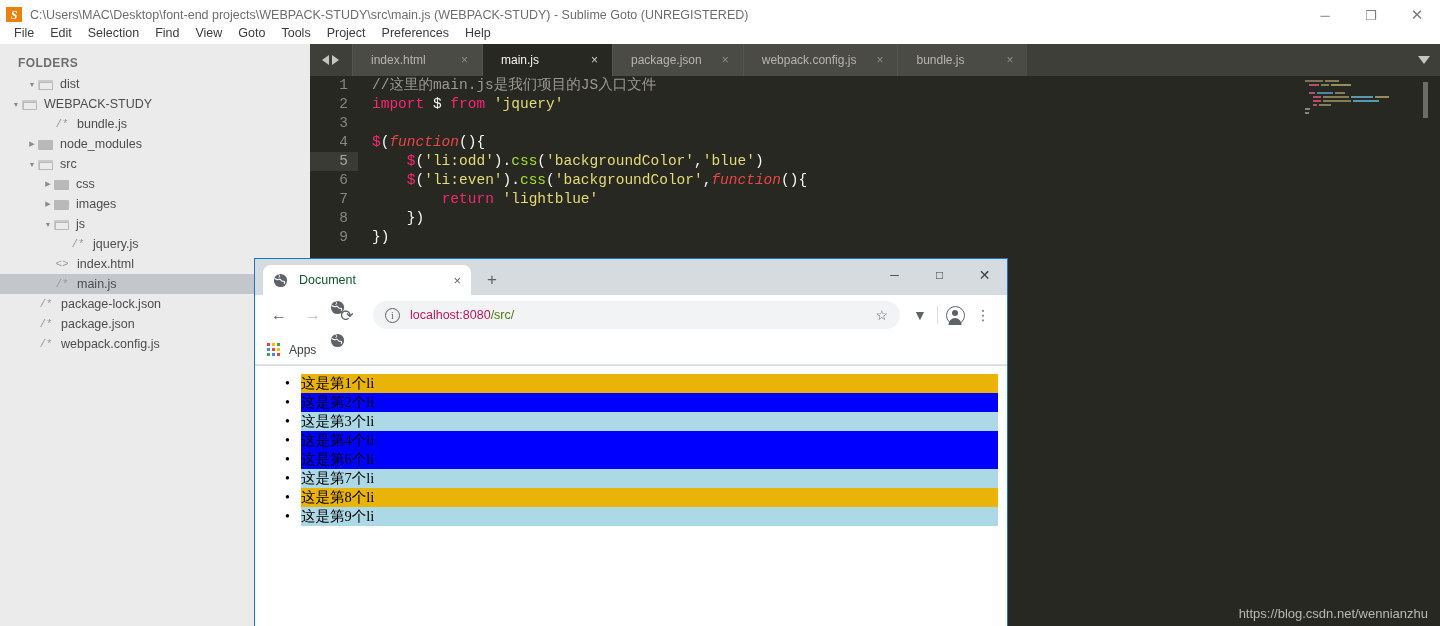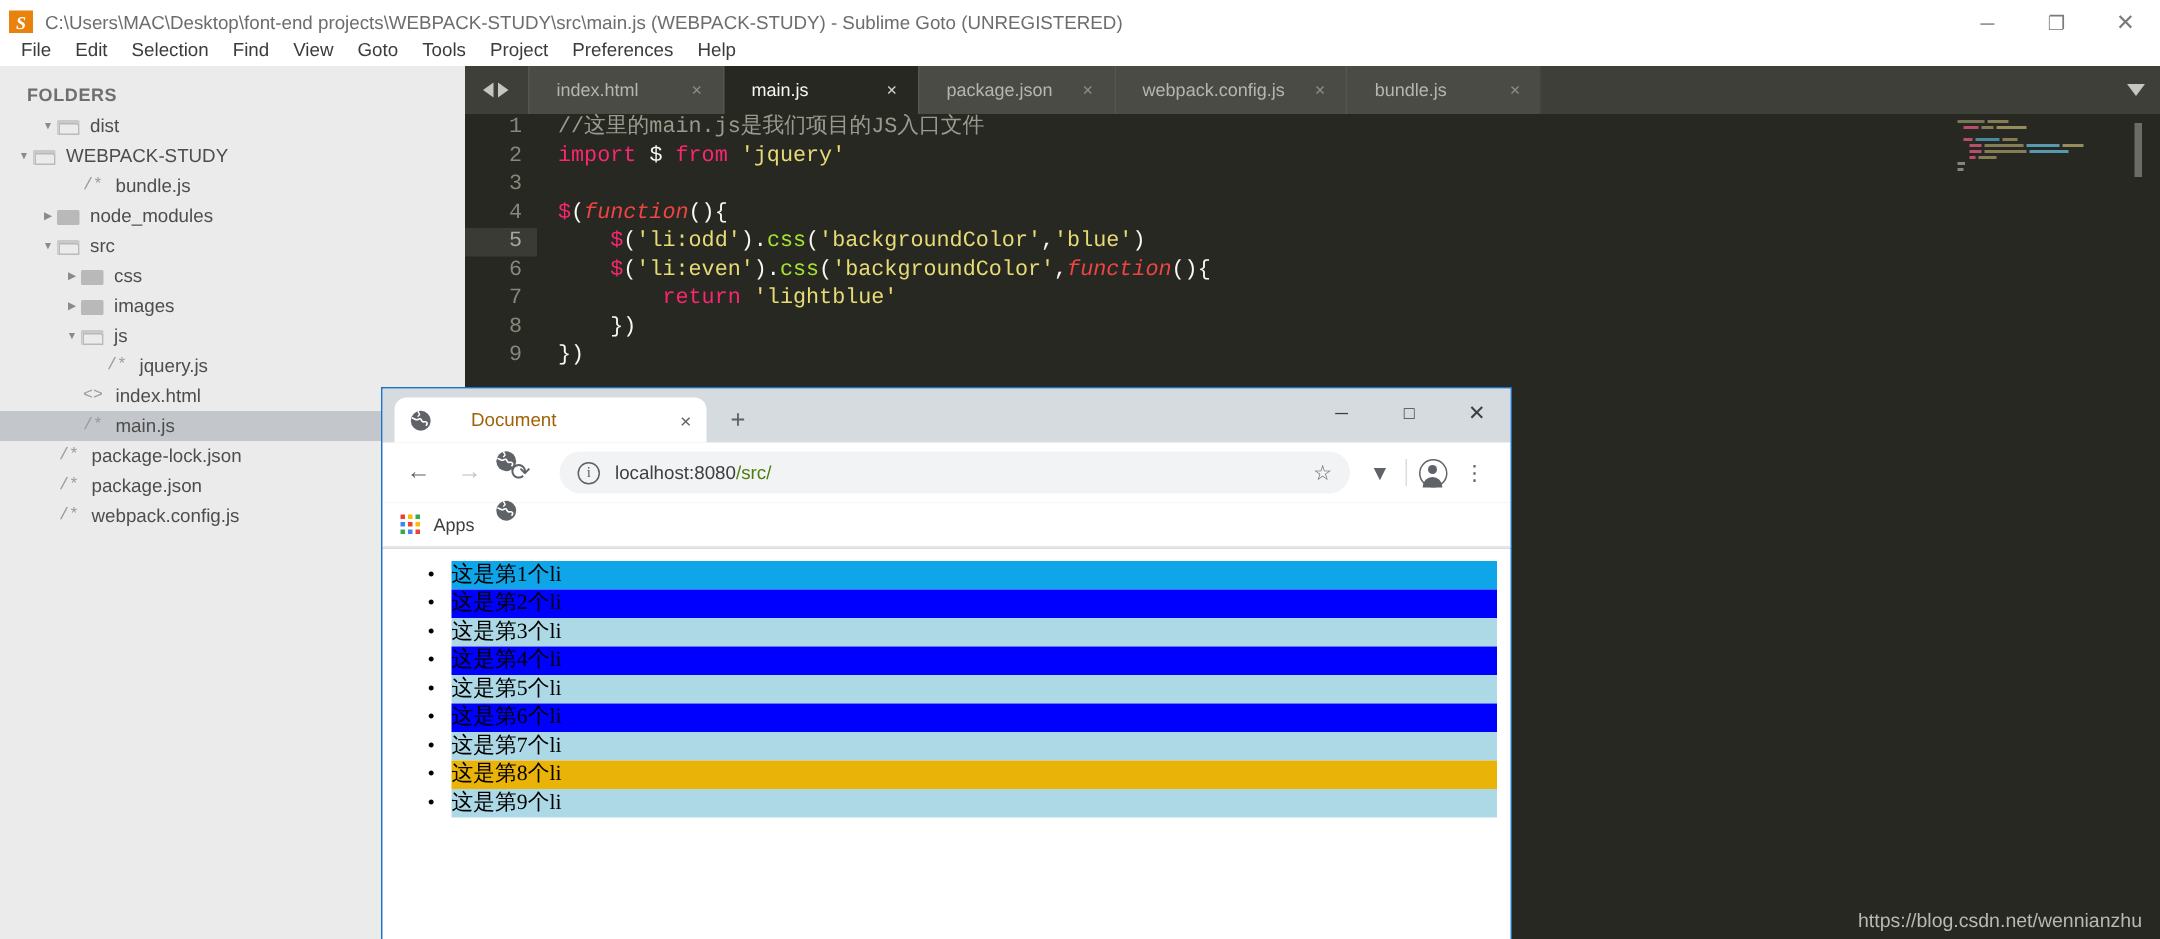--- a/index.html
+++ b/index.html
@@ -188,21 +188,21 @@
   }
   #chrome-tab {
     position: absolute; left: 8px; top: 6px; width: 208px; height: 30px;
     background: #ffffff;
     border-radius: 8px 8px 0 0;
     display: flex; align-items: center; padding: 0 10px;
   }
   .globe-ico { position: relative; width: 15px; height: 15px; flex: 0 0 15px; }
   .globe-ico svg { display: block; }
   #chrome-tab-title {
-    font-size: 12.5px; color: #a16207; margin-left: 26px; flex: 1;
+    font-size: 12.5px; color: #14532d; margin-left: 11px; flex: 1;
     white-space: nowrap; overflow: hidden;
   }
   #chrome-tab-close { font-size: 13px; color: #5f6368; }
   #chrome-newtab {
     position: absolute; left: 232px; top: 12px;
     font-size: 17px; color: #5f6368; line-height: 1;
   }
   #chrome-winctrls {
     position: absolute; right: 0; top: 0; height: 32px; display: flex;
   }
@@ -229,21 +229,21 @@
   }
   #omni-info {
     width: 15px; height: 15px; border: 1.4px solid #5f6368; border-radius: 50%;
     color: #5f6368; font-size: 10px; display: flex; align-items: center; justify-content: center;
     flex: 0 0 15px; font-family: "Liberation Serif", serif;
   }
   #omni-url {
     margin-left: 10px; font-size: 12.5px; color: #202124; flex: 1;
     white-space: nowrap; overflow: hidden;
   }
-  #omni-url .host { color: #404040; }
+  #omni-url .host { color: #be185d; }
   #omni-url .path { color: #4d7c0f; }
   #omni-star { color: #5f6368; font-size: 14px; }
   #tb-right { display: flex; align-items: center; }
   .tb-icon {
     width: 28px; height: 28px; display: flex; align-items: center; justify-content: center;
     color: #5f6368; font-size: 14px;
   }
   #tb-sep { width: 1px; height: 18px; background: #dadce0; margin: 0 3px; }
   #avatar-ico {
     width: 19px; height: 19px; border-radius: 50%;
@@ -554,24 +554,23 @@
             <path d="M5.6 1.2c.3 1 1.2 1.3 1.1 2.1-.1.7-1 .8-1 1.5" stroke="#ffffff" stroke-width="1" fill="none"></path>
           </svg></span><span class="globe-ico bm-globe"><svg width="15" height="15" viewBox="0 0 15 15">
             <circle cx="7.5" cy="7.5" r="6.6" fill="#5f6368"></circle>
             <path d="M1.6 5.6c1.6.3 2.3 1.3 3.4 1.2.9-.1 1.3-.9 2.2-.6.8.3.6 1.5 1.6 1.9 1 .4 1.9-.3 2.6.4.5.5.3 1.5-.4 2.3" stroke="#ffffff" stroke-width="1.1" fill="none"></path>
             <path d="M5.6 1.2c.3 1 1.2 1.3 1.1 2.1-.1.7-1 .8-1 1.5" stroke="#ffffff" stroke-width="1" fill="none"></path>
           </svg></span></span>
   </div>
 
   <div id="chrome-viewport">
     <ul id="page-ul">
-        <li style="background: #0ea5e9;">这是第1个li</li>
+        <li style="background: #eab308;">这是第1个li</li>
         <li style="background: rgb(0, 0, 255);">这是第2个li</li>
         <li style="background: rgb(173, 216, 230);">这是第3个li</li>
         <li style="background: rgb(0, 0, 255);">这是第4个li</li>
-        <li style="background: rgb(173, 216, 230);">这是第5个li</li>
         <li style="background: rgb(0, 0, 255);">这是第6个li</li>
         <li style="background: rgb(173, 216, 230);">这是第7个li</li>
         <li style="background: #eab308;">这是第8个li</li>
         <li style="background: rgb(173, 216, 230);">这是第9个li</li>
       </ul>
   </div>
 </div>
 
 </body></html>

